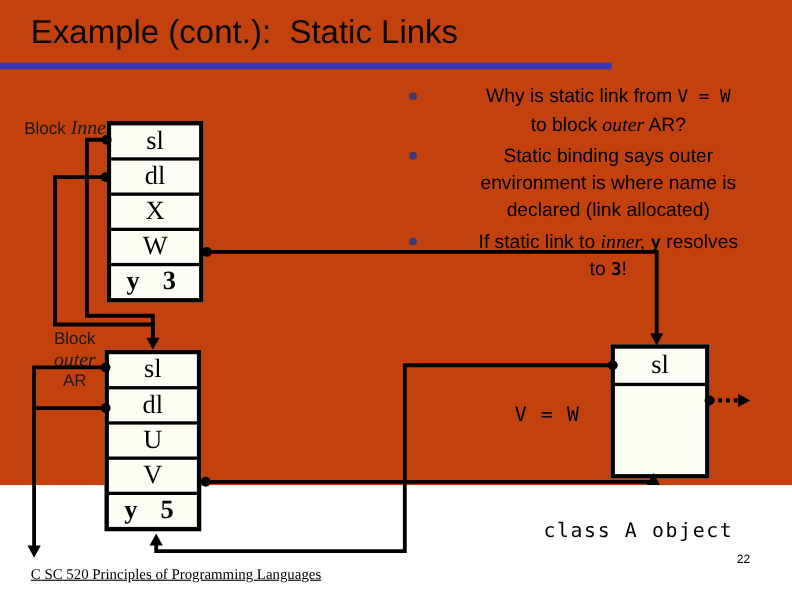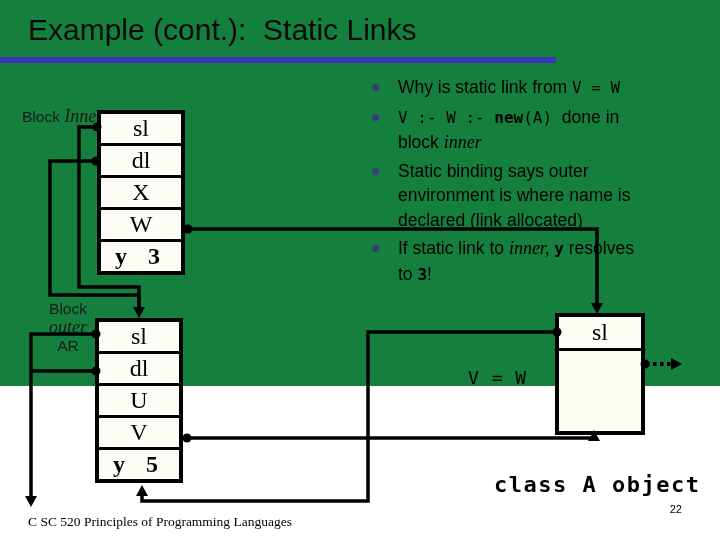--- a/index.html
+++ b/index.html
@@ -1,39 +1,39 @@
 <!DOCTYPE html>
 <html><head>
 <meta charset="utf-8">
 <style>
   html,body{margin:0;padding:0;}
   body{width:720px;height:540px;overflow:hidden;}
   #slide{
-    position:relative;width:720px;height:386px;
-    background:#15803d;color:#000;
+    position:relative;width:720px;height:441px;
+    background:#c2410c;color:#000;
     font-family:"Liberation Sans",sans-serif;
   }
   
   #title{
     position:absolute;left:28px;top:13px;
     font-size:30px;font-weight:400;letter-spacing:0px;
     white-space:pre;color:#0a0a0a;
   }
   #title-bar{
     position:absolute;left:0;top:57px;width:556px;height:6px;
   }
   
   #bullets{position:absolute;left:368px;top:75px;width:345px;}
   .bullet{display:flex;margin-bottom:4px;}
   .bullet .marker{
     flex:0 0 auto;width:7px;height:7px;border-radius:50%;
     margin:9px 0 0 4px;
   }
   .bullet .btext{margin-left:19px;width:310px;font-size:17.5px;line-height:24.5px;}
-  .bline{white-space:pre;}
+  .bline{white-space:pre;text-align:center;}
   .run.sans{font-family:"Liberation Sans",sans-serif;}
   .run.ital{font-family:"Liberation Serif",serif;font-style:italic;font-size:18px;}
   .run.mono{font-family:"DejaVu Sans Mono",monospace;font-size:16px;}
   .run.monob{font-family:"DejaVu Sans Mono",monospace;font-size:16px;font-weight:bold;}
   
   .artable{
     position:absolute;box-sizing:border-box;border:4px solid #000;
     display:flex;flex-direction:column;background:#fdfdf6;
   }
   .arrow-layer{position:absolute;left:0;top:0;z-index:6;pointer-events:none;}
@@ -56,49 +56,43 @@
   
   .diag-label{position:absolute;font-size:15.5px;color:#1a1a1a;}
   #inner-ar-label{left:22px;top:86px;white-space:pre;margin-top:20px;}
   #outer-ar-label{left:40px;top:300px;width:56px;text-align:center;line-height:18px;}
   #assign-label{
     position:absolute;left:468px;top:367px;
     font-family:"DejaVu Sans Mono",monospace;font-size:18px;letter-spacing:1px;white-space:pre;
   }
   #classa-caption{
     position:absolute;left:494px;top:472px;
-    font-family:"DejaVu Sans Mono",monospace;font-size:22px;letter-spacing:1.5px;font-weight:bold;
+    font-family:"DejaVu Sans Mono",monospace;font-size:18px;letter-spacing:1.5px;
   }
   
   #footer{
     position:absolute;left:28px;top:514px;
-    font-family:"Liberation Serif",serif;font-size:13.5px;
+    font-family:"Liberation Serif",serif;font-size:13.5px;text-decoration:underline;
   }
   #pagenum{position:absolute;right:38px;top:503px;font-size:11px;}
 </style>
 </head>
 <body>
 
 <div id="slide">
 
   <div id="title">Example (cont.):  Static Links</div>
   <div id="title-bar" style="background: rgb(58, 54, 181);"></div>
 
   <div id="bullets">
     <div class="bullet">
       <span class="marker" style="background: rgb(58, 58, 120);"></span>
       <div class="btext">
         <div class="bline"><span class="run sans">Why is static link from </span><span class="run mono">V = W</span></div>
-      </div>
-    </div>
-    <div class="bullet">
-      <span class="marker" style="background: rgb(58, 58, 120);"></span>
-      <div class="btext">
-        <div class="bline"><span class="run mono">V :- W :- </span><span class="run monob">new</span><span class="run mono">(A)</span><span class="run sans">  done in</span></div>
-        <div class="bline"><span class="run sans">block </span><span class="run ital">inner</span></div>
+        <div class="bline"><span class="run sans">to block </span><span class="run ital">outer</span><span class="run sans"> AR?</span></div>
       </div>
     </div>
     <div class="bullet">
       <span class="marker" style="background: rgb(58, 58, 120);"></span>
       <div class="btext">
         <div class="bline"><span class="run sans">Static binding says outer</span></div>
         <div class="bline"><span class="run sans">environment is where name is</span></div>
         <div class="bline"><span class="run sans">declared (link allocated)</span></div>
       </div>
     </div>

